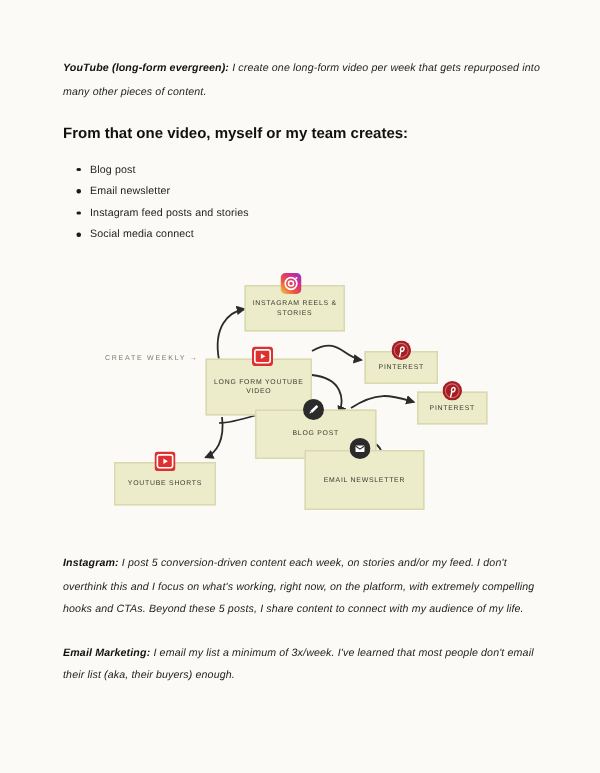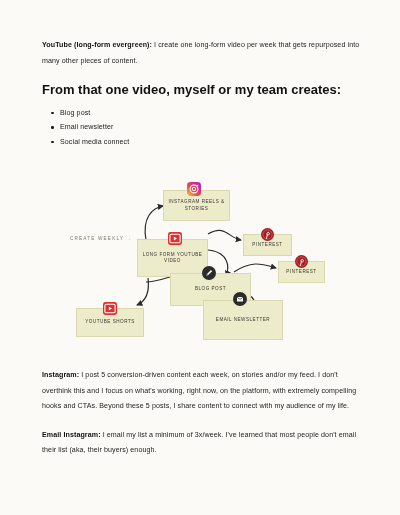--- a/index.html
+++ b/index.html
@@ -17,25 +17,26 @@
   .content{
     position:absolute;
     left:42px;top:38px;width:320px;
   }
   p.para{
     margin:0 0 13px 0;
     font-size:7.1px;
     line-height:15.5px;
     color:#1c1c1c;
     letter-spacing:0.09px;
+    font-style:italic;
   }
   p.para b{font-weight:bold;color:#111;}
   .lead-in{
     margin:0 0 8px 0;
-    font-size:13px;
+    font-size:10px;
     line-height:15.5px;
     font-weight:bold;
     color:#111;
   }
   ul.bullets{
     margin:0 0 10px 0;
     padding-left:18px;
     list-style:none;
   }
   ul.bullets li{
@@ -101,20 +102,21 @@
 <div class="page">
 
   <div class="content">
     <p class="para"><b>YouTube (long-form evergreen):</b><span> I create one long-form video per week that gets repurposed into many other pieces of content.</span></p>
 
     <p class="lead-in">From that one video, myself or my team creates:</p>
 
     <ul class="bullets">
       <li>Blog post</li>
       <li>Email newsletter</li>
+      <li>Instagram feed posts and stories</li>
       <li>Social media connect</li>
     </ul>
   </div>
 
   <div class="diagram">
 
     <svg class="arrows" viewBox="0 0 400 182">
       <defs>
         <marker id="ah" markerWidth="7" markerHeight="7" refX="4.4" refY="2.6" orient="auto">
           <path d="M0,0 L5.2,2.6 L0,5.2 z" fill="#2b2b2b"></path>
@@ -221,16 +223,16 @@
         <circle cx="7" cy="7" r="7" fill="#2b2b2b"></circle>
         <rect x="4.0" y="5.0" width="6.0" height="4.4" rx="0.5" fill="#fff"></rect>
         <path d="M4.0,5.3 L7.0,7.4 L10.0,5.3" fill="none" stroke="#2b2b2b" stroke-width="0.75"></path>
       </svg>
     </div>
 
   </div>
 
   <div class="content" style="top:368px;">
     <p class="para"><b>Instagram:</b><span> I post 5 conversion-driven content each week, on stories and/or my feed. I don't overthink this and I focus on what's working, right now, on the platform, with extremely compelling hooks and CTAs. Beyond these 5 posts, I share content to connect with my audience of my life.</span></p>
-    <p class="para"><b>Email Instagram:</b><span> I email my list a minimum of 3x/week. I've learned that most people don't email their list (aka, their buyers) enough.</span></p>
+    <p class="para"><b>Email Marketing:</b><span> I email my list a minimum of 3x/week. I've learned that most people don't email their list (aka, their buyers) enough.</span></p>
   </div>
 
 </div>
 
 </body></html>

